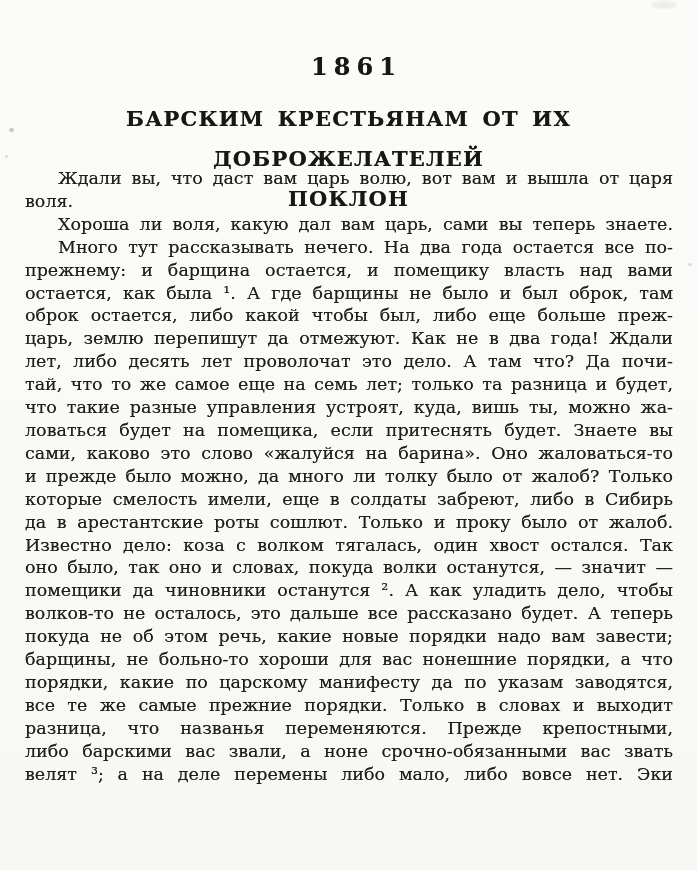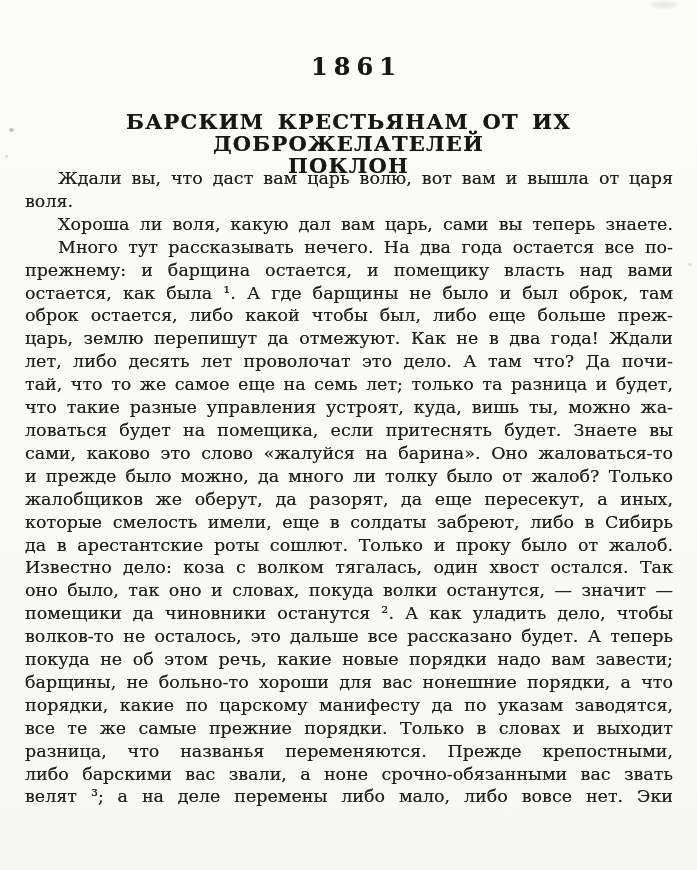--- a/index.html
+++ b/index.html
@@ -27,25 +27,25 @@
     letter-spacing: 6px;
     text-indent: 6px; 
     color: #191713;
     text-shadow: 0 0 0.6px rgba(25,23,19,0.7);
   }
   .doc-title {
     position: absolute;
     top: 99px;
     left: 8px;
     right: 8px;
-    margin: 12px;
+    margin: 0;
     text-align: center;
     font-weight: bold;
     font-size: 21px;
-    line-height: 22px;
+    line-height: 40px;
     letter-spacing: 1.2px;
     word-spacing: 5px;
     color: #191713;
     text-shadow: 0 0 0.6px rgba(25,23,19,0.7);
   }
   .doc-title .title-line { display: block; }
   .body-text {
     position: absolute;
     top: 167px;
     left: 25px;
@@ -107,21 +107,20 @@
       <div class="line just">прежнему: и барщина остается, и помещику власть над вами</div>
       <div class="line just">остается, как была ¹. А где барщины не было и был оброк, там</div>
       <div class="line just">оброк остается, либо какой чтобы был, либо еще больше преж-</div>
       <div class="line just">царь, землю перепишут да отмежуют. Как не в два года! Ждали</div>
       <div class="line just">лет, либо десять лет проволочат это дело. А там что? Да почи-</div>
       <div class="line just">тай, что то же самое еще на семь лет; только та разница и будет,</div>
       <div class="line just">что такие разные управления устроят, куда, вишь ты, можно жа-</div>
       <div class="line just">ловаться будет на помещика, если притеснять будет. Знаете вы</div>
       <div class="line just">сами, каково это слово «жалуйся на барина». Оно жаловаться-то</div>
       <div class="line just">и прежде было можно, да много ли толку было от жалоб? Только</div>
-      <div class="line just">жалобщиков же оберут, да разорят, да еще пересекут, а иных,</div>
       <div class="line just">которые смелость имели, еще в солдаты забреют, либо в Сибирь</div>
       <div class="line just">да в арестантские роты сошлют. Только и проку было от жалоб.</div>
       <div class="line just">Известно дело: коза с волком тягалась, один хвост остался. Так</div>
       <div class="line just">оно было, так оно и словах, покуда волки останутся, — значит —</div>
       <div class="line just">помещики да чиновники останутся ². А как уладить дело, чтобы</div>
       <div class="line just">волков-то не осталось, это дальше все рассказано будет. А теперь</div>
       <div class="line just">покуда не об этом речь, какие новые порядки надо вам завести;</div>
       <div class="line just">барщины, не больно-то хороши для вас нонешние порядки, а что</div>
       <div class="line just">порядки, какие по царскому манифесту да по указам заводятся,</div>
       <div class="line just">все те же самые прежние порядки. Только в словах и выходит</div>

